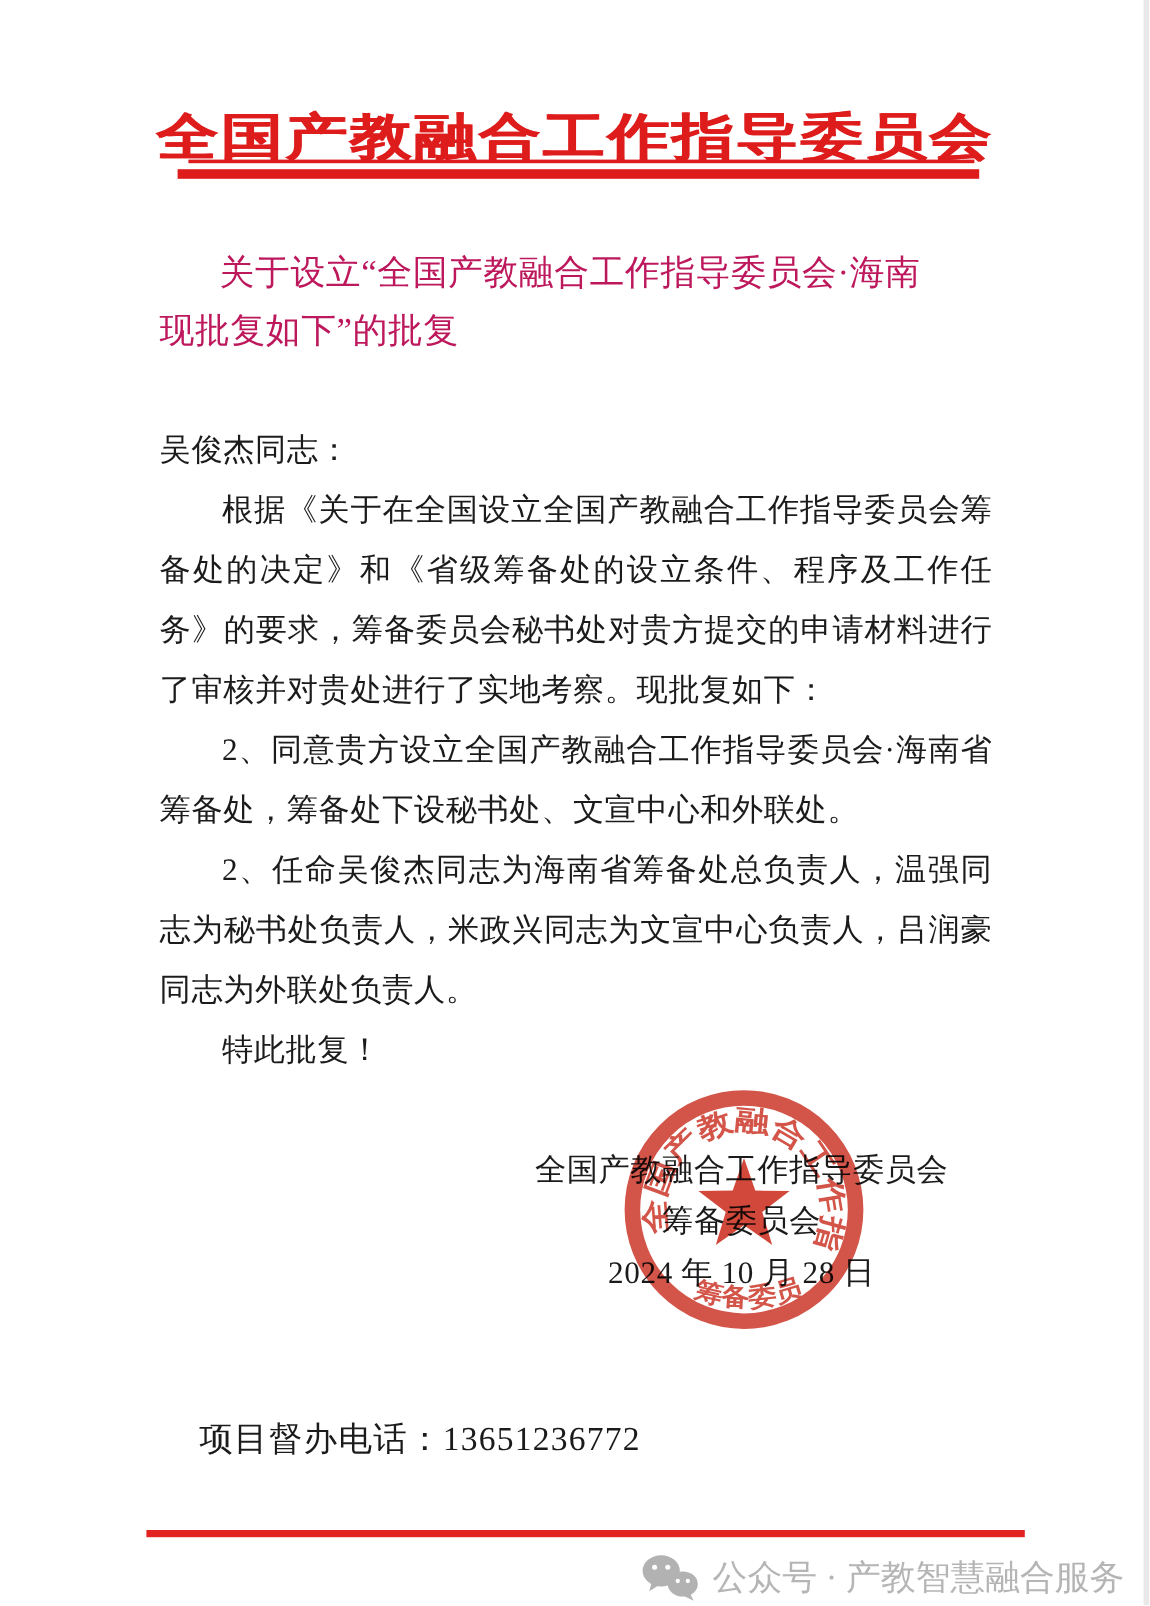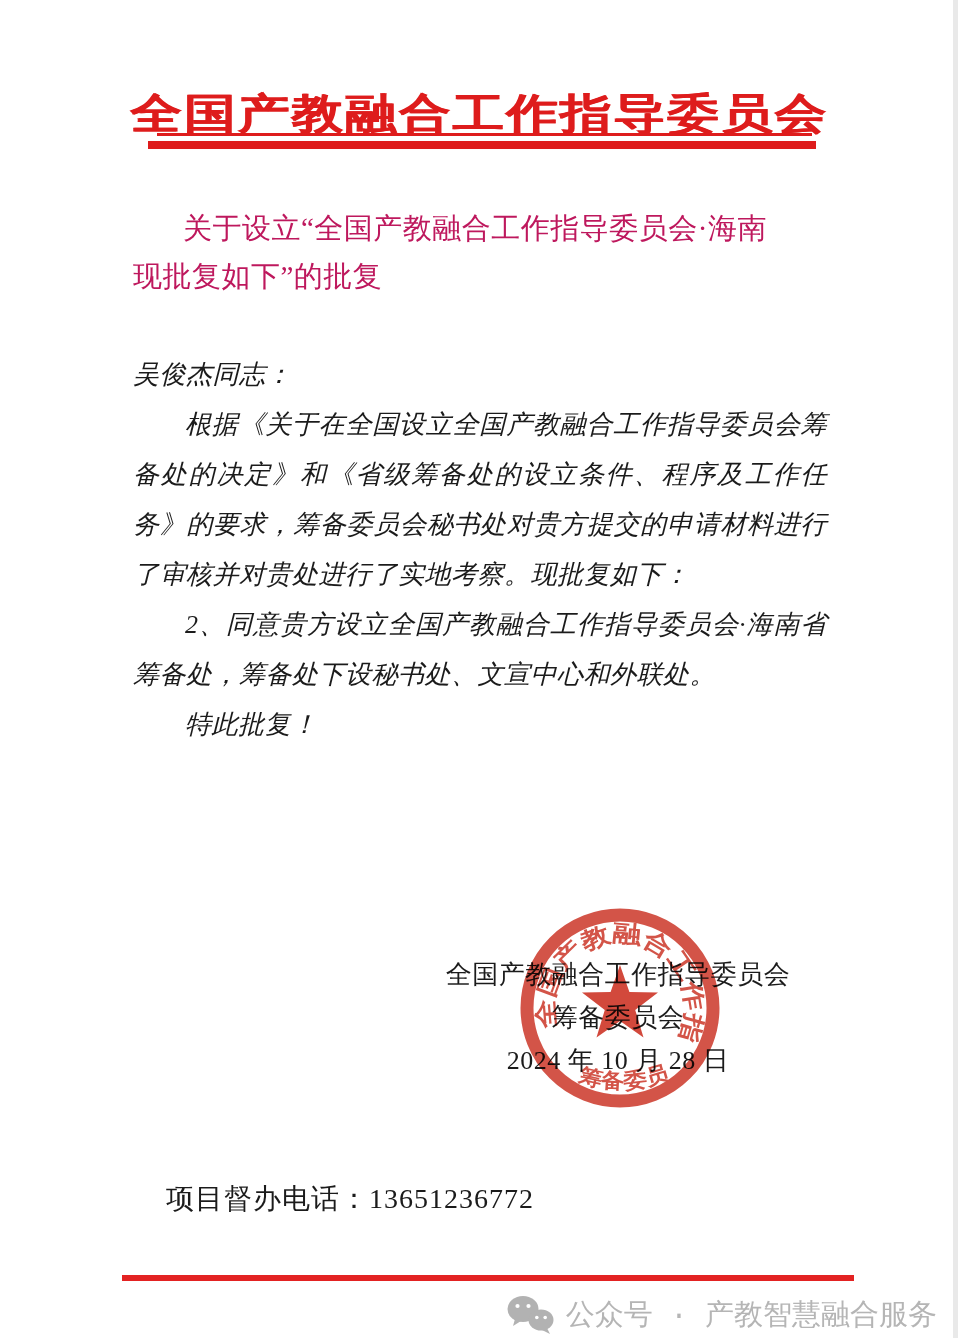--- a/index.html
+++ b/index.html
@@ -39,21 +39,21 @@
     font-size:29px;line-height:48px;color:#be185d;
     letter-spacing:0.5px;
   }
   .doc-title .t1{padding-left:50px;}
   .body-text{
     position:absolute;top:350px;left:133px;width:694px;
     font-size:26px;line-height:50px;
     letter-spacing:0.5px;
     text-align:justify;
   }
-  .body-text p{margin:0;font-style:italic;}
+  .body-text p{margin:0;}
   .body-text p.indent{text-indent:52px;}
   .signature-block{
     position:absolute;top:953px;left:368px;width:500px;
     text-align:center;
     font-size:26px;line-height:43px;
     letter-spacing:0.5px;
   }
   .seal{
     position:absolute;top:906px;left:518px;width:204px;height:204px;
     mix-blend-mode:multiply;
@@ -63,21 +63,21 @@
     position:absolute;top:1180px;left:166px;
     font-size:28px;letter-spacing:1px;
   }
   .footer-rule{
     position:absolute;top:1275px;left:122px;width:732px;height:6px;
     background:#e32222;
   }
   .watermark{
     position:absolute;right:21px;bottom:2px;
     display:flex;align-items:center;gap:10px;
-    font-family:Liberation Mono, monospace;
+    font-family:Liberation Serif, serif;
     font-size:29px;color:#b5b5b5;
     white-space:nowrap;
   }
 </style>
 </head>
 <body>
 
 <div class="page">
 
   <div class="org-header">全国产教融合工作指导委员会</div>
@@ -86,20 +86,21 @@
 
   <div class="doc-title">
     <div class="t1">关于设立“全国产教融合工作指导委员会·海南</div>
     <div class="t2">现批复如下”的批复</div>
   </div>
 
   <div class="body-text">
     <p>吴俊杰同志：</p>
     <p class="indent">根据《关于在全国设立全国产教融合工作指导委员会筹备处的决定》和《省级筹备处的设立条件、程序及工作任务》的要求，筹备委员会秘书处对贵方提交的申请材料进行了审核并对贵处进行了实地考察。现批复如下：</p>
     <p class="indent">2、同意贵方设立全国产教融合工作指导委员会·海南省筹备处，筹备处下设秘书处、文宣中心和外联处。</p>
+    <p class="indent">2、任命吴俊杰同志为海南省筹备处总负责人，温强同志为秘书处负责人，米政兴同志为文宣中心负责人，吕润豪同志为外联处负责人。</p>
     <p class="indent">特此批复！</p>
   </div>
 
   <div class="signature-block">
     <div>全国产教融合工作指导委员会</div>
     <div>筹备委员会</div>
     <div>2024 年 10 月 28 日</div>
   </div>
 
   <svg class="seal" viewBox="0 0 204 204" xmlns="http://www.w3.org/2000/svg">

